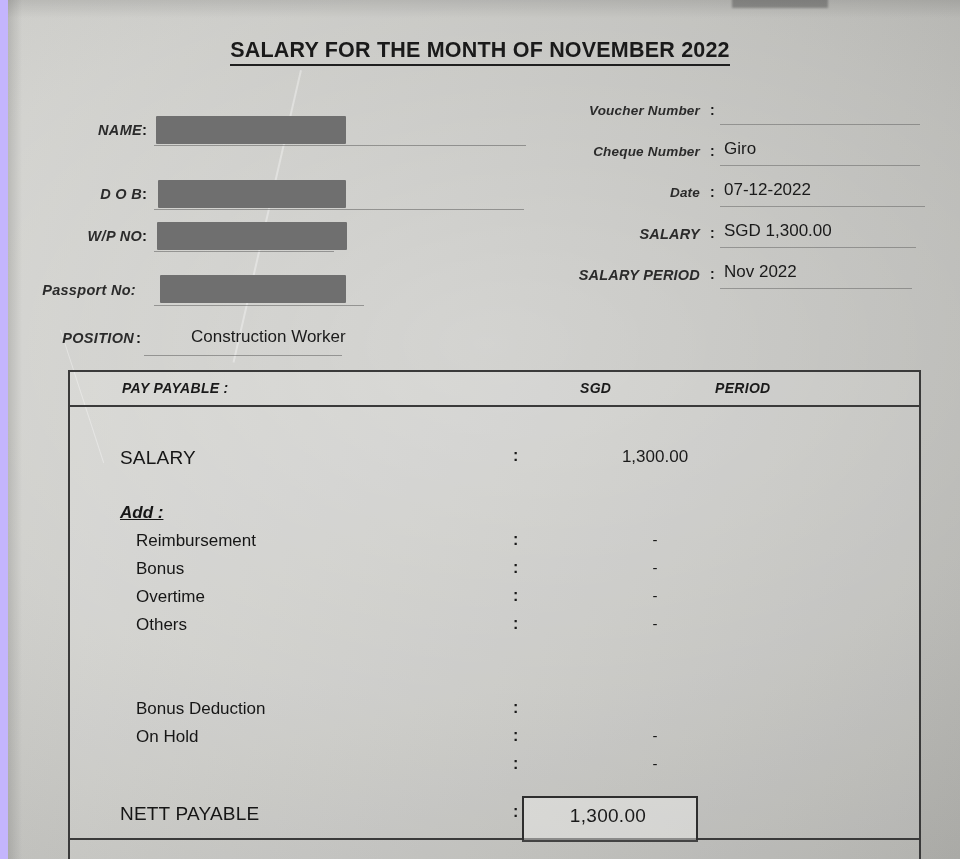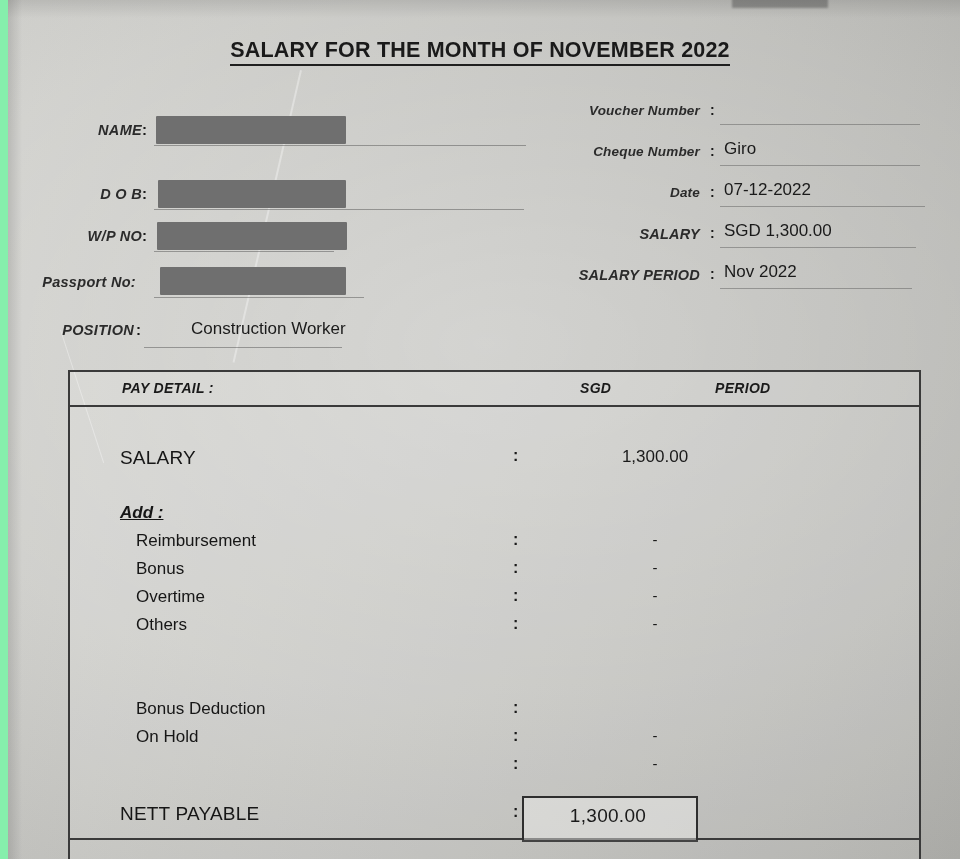--- a/index.html
+++ b/index.html
@@ -5,21 +5,21 @@
   html, body {
     margin: 0;
     padding: 0;
     background: #8c8c8c;
   }
   #page {
     position: relative;
     width: 960px;
     height: 859px;
     overflow: hidden;
-    background: #86efac;
+    background: #c4b5fd;
     font-family: "Liberation Sans", sans-serif;
     color: #1a1a1a;
   }
   
   #paper {
     position: absolute;
     left: 8px; top: 0; right: 0; bottom: 0;
     background:
       radial-gradient(ellipse 140% 90% at 50% 40%, rgba(255,255,255,0.30) 0%, rgba(255,255,255,0.10) 45%, rgba(0,0,0,0.06) 80%, rgba(0,0,0,0.16) 100%),
       linear-gradient(100deg, #cfcfcb 0%, #c6c6c2 30%, #bdbdb9 62%, #b2b2ae 100%);
@@ -235,21 +235,21 @@
       <span class="redact" style="left:144px; top:-4px; width:188px; height:28px;"></span>
     </div>
 
     <div class="lrow" style="margin-top:0px;">
       <span class="llabel">W/P NO</span>
       <span class="lcolon">:</span>
       <span class="lline" style="width:180px;"></span>
       <span class="redact" style="left:143px; top:-4px; width:190px; height:28px;"></span>
     </div>
 
-    <div class="lrow" style="margin-top:4px;">
+    <div class="lrow" style="margin-top:12px;">
       <span class="llabel" style="right:398px;">Passport No:</span>
       <span class="lcolon"></span>
       <span class="lline" style="width:210px;"></span>
       <span class="redact" style="left:146px; top:-5px; width:186px; height:28px;"></span>
     </div>
 
     <div class="lrow" style="margin-top:6px;">
       <span class="llabel" style="right:400px;">POSITION</span>
       <span class="lcolon" style="left:122px;">:</span>
       <span class="lvalue" style="left:130px;margin-left:47px;">Construction Worker</span>
@@ -291,21 +291,21 @@
     <div class="rrow">
       <span class="rlabel big">SALARY PERIOD</span>
       <span class="rcolon">:</span>
       <span class="rvalue">Nov 2022</span>
       <span class="rline" style="width:192px;"></span>
     </div>
   </div>
 
   <div class="table-wrap">
     <div class="thead">
-      <span class="th detail">PAY DETAIL :</span>
+      <span class="th detail">PAY PAYABLE :</span>
       <span class="th sgd">SGD</span>
       <span class="th remarks">PERIOD</span>
     </div>
 
     <div class="tbody">
 
       <div class="row" style="top:40px;">
         <span class="rname big" style="left:50px;">SALARY</span>
         <span class="rcol">:</span>
         <span class="ramt">1,300.00</span>

